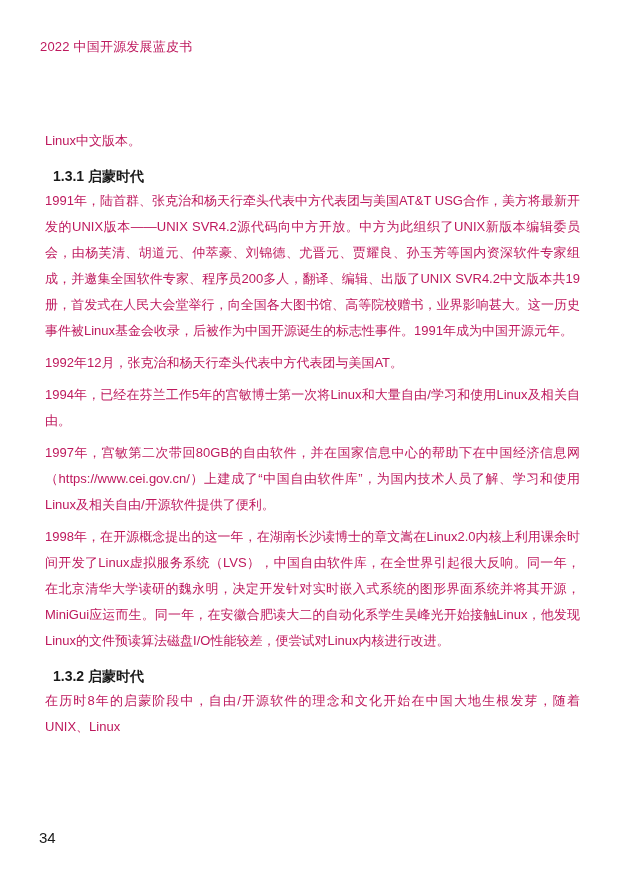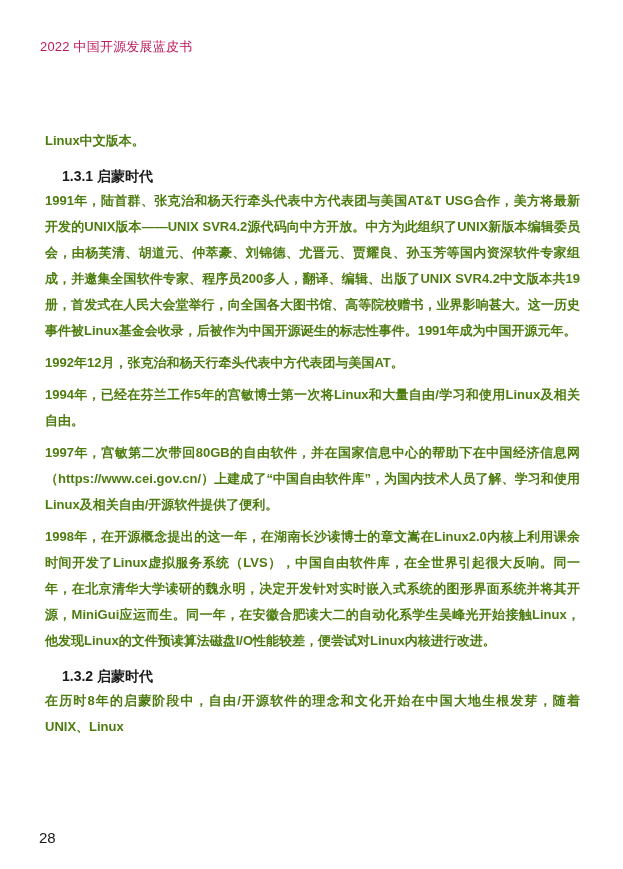--- a/index.html
+++ b/index.html
@@ -10,24 +10,24 @@
     }
     .running-header {
       position: absolute; left: 40px; top: 38px;
       font-size: 13px; color: #be185d; letter-spacing: 0.2px;
     }
     .content {
       position: absolute; left: 45px; top: 128px; width: 535px;
     }
     .para {
       font-size: 13px; line-height: 26px; margin: 0 0 6px 0;
-      text-align: justify; color: #4d7c0f; font-weight: bold;
+      text-align: justify; color: #be185d;
     }
     .heading {
-      font-size: 14px; font-weight: bold; margin: 10px 0 0 17px; line-height: 24px;
+      font-size: 14px; font-weight: bold; margin: 10px 0 0 8px; line-height: 24px;
       color: #1a1a1a;
     }
     .page-number {
       position: absolute; left: 39px; top: 829px;
       font-size: 15px; color: #1a1a1a;
     }
   </style>
 </head>
 <body>
 
@@ -40,13 +40,13 @@
   <p class="para">1991年，陆首群、张克治和杨天行牵头代表中方代表团与美国AT&amp;T USG合作，美方将最新开发的UNIX版本——UNIX SVR4.2源代码向中方开放。中方为此组织了UNIX新版本编辑委员会，由杨芙清、胡道元、仲萃豪、刘锦德、尤晋元、贾耀良、孙玉芳等国内资深软件专家组成，并邀集全国软件专家、程序员200多人，翻译、编辑、出版了UNIX SVR4.2中文版本共19册，首发式在人民大会堂举行，向全国各大图书馆、高等院校赠书，业界影响甚大。这一历史事件被Linux基金会收录，后被作为中国开源诞生的标志性事件。1991年成为中国开源元年。</p>
   <p class="para">1992年12月，张克治和杨天行牵头代表中方代表团与美国AT。</p>
   <p class="para">1994年，已经在芬兰工作5年的宫敏博士第一次将Linux和大量自由/学习和使用Linux及相关自由。</p>
   <p class="para">1997年，宫敏第二次带回80GB的自由软件，并在国家信息中心的帮助下在中国经济信息网（https://www.cei.gov.cn/）上建成了“中国自由软件库”，为国内技术人员了解、学习和使用Linux及相关自由/开源软件提供了便利。</p>
   <p class="para">1998年，在开源概念提出的这一年，在湖南长沙读博士的章文嵩在Linux2.0内核上利用课余时间开发了Linux虚拟服务系统（LVS），中国自由软件库，在全世界引起很大反响。同一年，在北京清华大学读研的魏永明，决定开发针对实时嵌入式系统的图形界面系统并将其开源，MiniGui应运而生。同一年，在安徽合肥读大二的自动化系学生吴峰光开始接触Linux，他发现Linux的文件预读算法磁盘I/O性能较差，便尝试对Linux内核进行改进。</p>
 
   <h3 class="heading">1.3.2 启蒙时代</h3>
   <p class="para">在历时8年的启蒙阶段中，自由/开源软件的理念和文化开始在中国大地生根发芽，随着UNIX、Linux</p>
 </div>
 
-<div class="page-number">28</div>
+<div class="page-number">34</div>
 
 </body></html>

